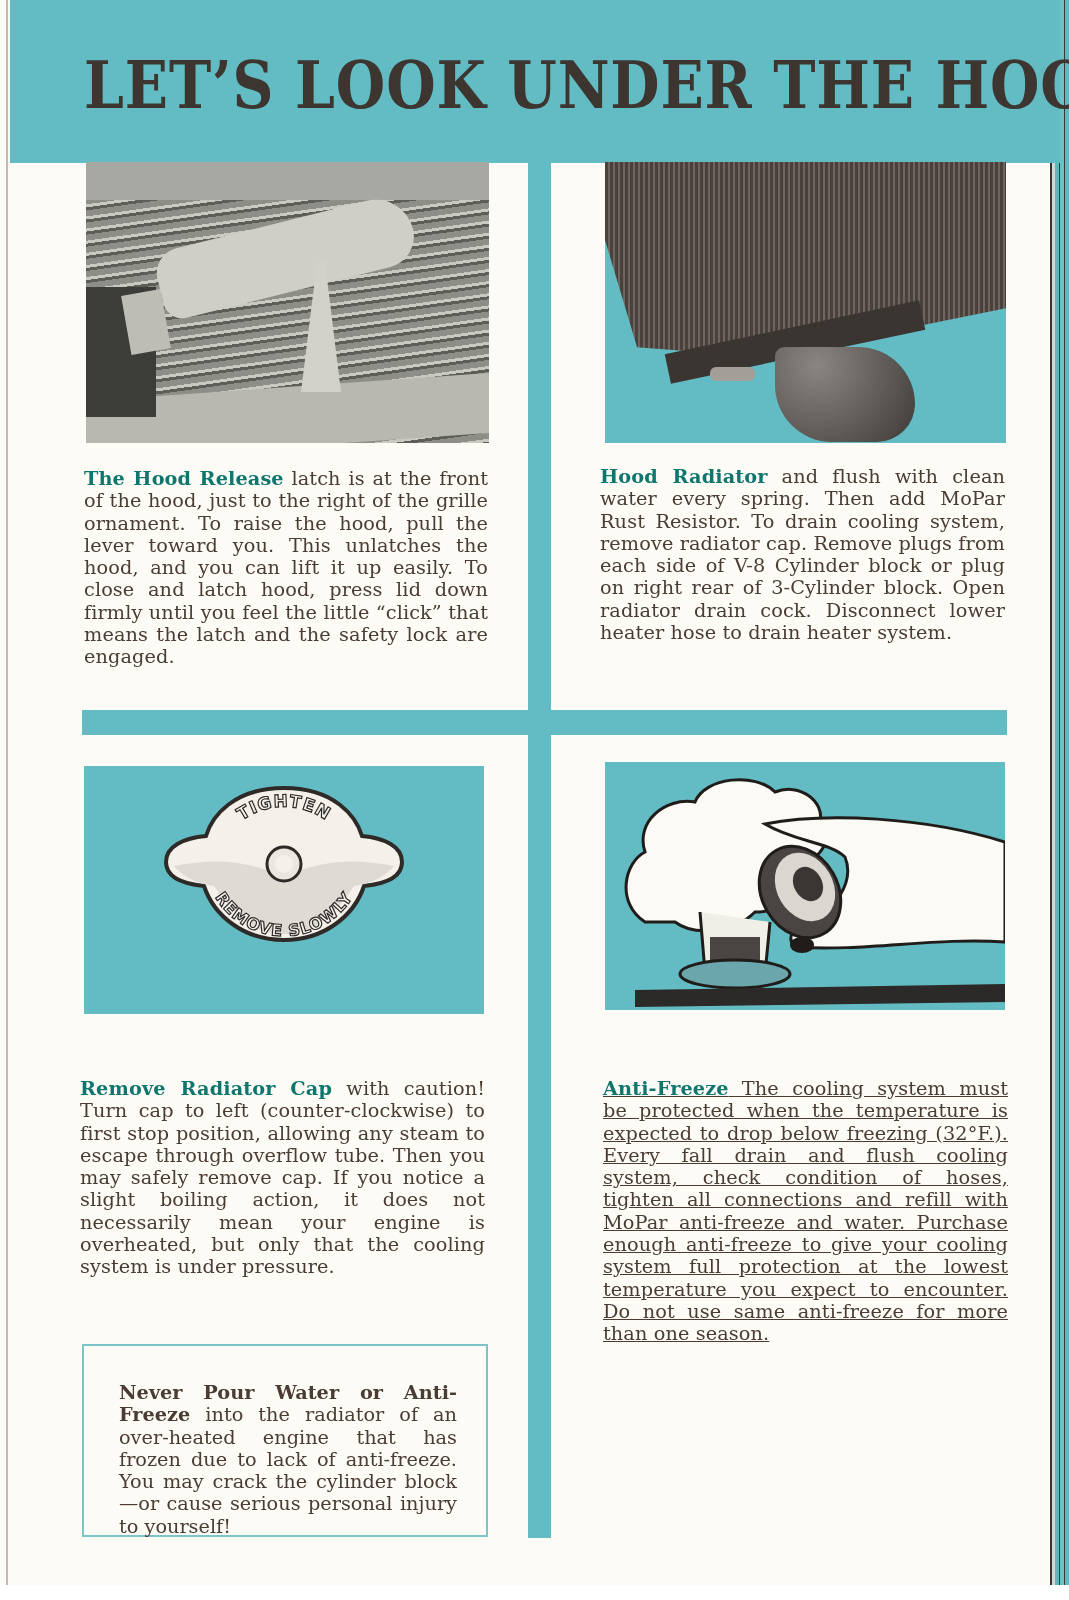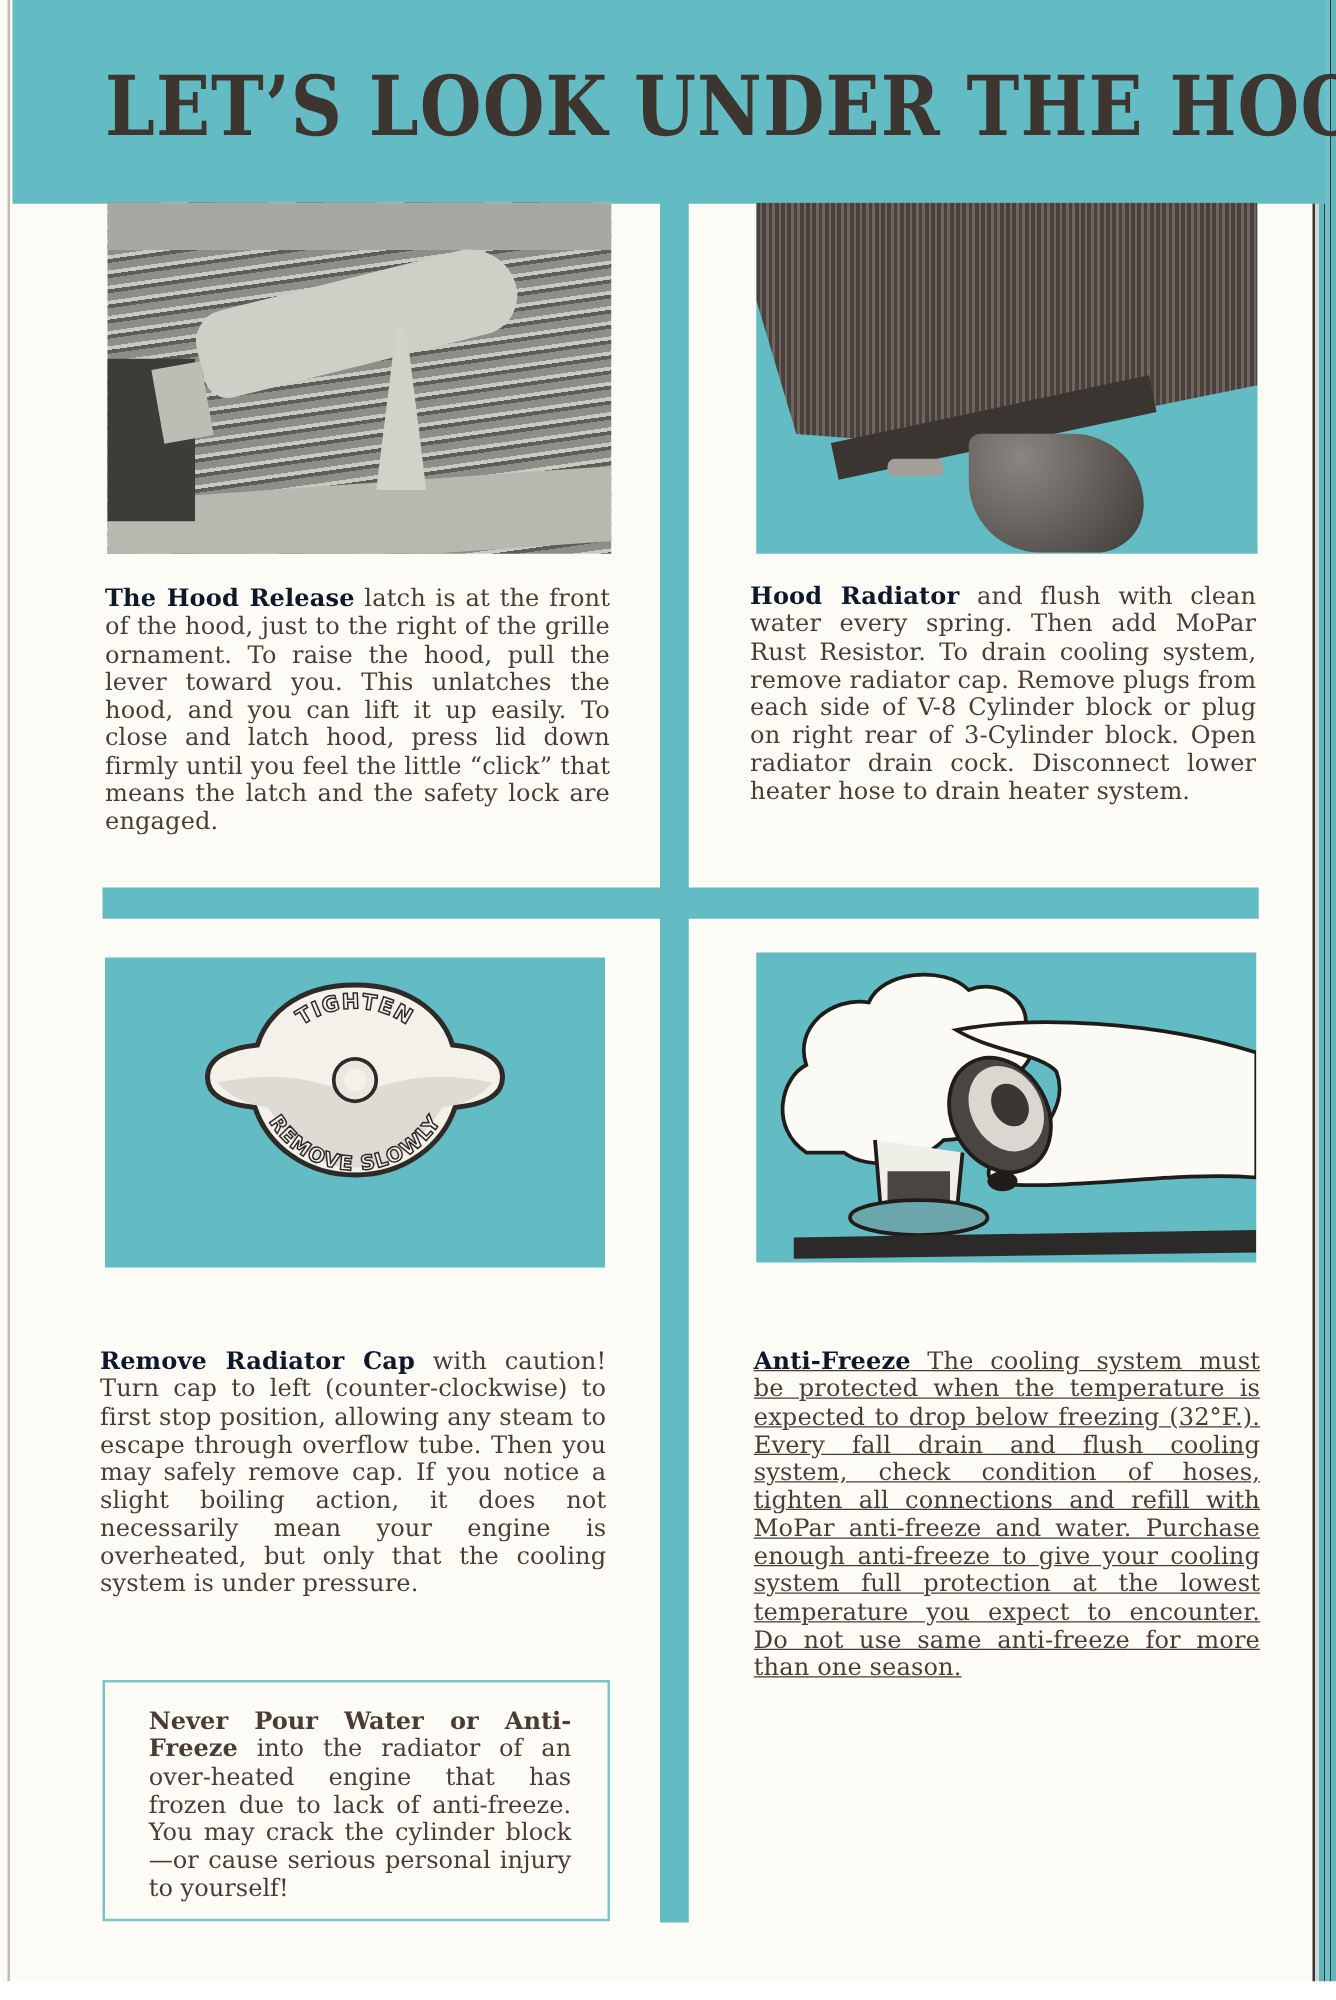--- a/index.html
+++ b/index.html
@@ -35,30 +35,30 @@
     .photo-radiator .hose { position: absolute; left: 170px; top: 185px; width: 140px; height: 95px; background: radial-gradient(circle at 30% 20%, #8a8580, #3e3a37); border-radius: 10px 60px 40px 60px; }
     .photo-radiator .cock { position: absolute; left: 105px; top: 205px; width: 45px; height: 14px; background: #a39e98; border-radius: 6px; }
 
     .illus { position: absolute; background: #63bcc3; overflow: hidden; }
     .illus-cap { left: 84px; top: 766px; width: 400px; height: 248px; }
     .illus-antifreeze { left: 605px; top: 762px; width: 400px; height: 248px; }
 
     .cap-svg, .af-svg { position: absolute; left: 0; top: 0; }
 
     .text-block { position: absolute; font-size: 19.3px; line-height: 22.3px; text-align: justify; color: #4a3c33; letter-spacing: 0.1px; }
-    .text-block b { font-weight: bold; color: #0f172a; }
+    .text-block b { font-weight: bold; color: #0f766e; }
     .tb-hood { left: 84px; top: 468px; width: 404px; }
     .tb-drain { left: 600px; top: 466px; width: 405px; }
     .tb-cap { left: 80px; top: 1078px; width: 405px; }
     .tb-anti { left: 603px; top: 1078px; width: 405px; text-decoration: underline; }
 
     .note-box { position: absolute; border: 2px solid #7cc4c9; background: #fcfbf6; }
     .nb-left { left: 82px; top: 1344px; width: 406px; height: 193px; }
     .nb-right { left: 600px; top: 1342px; width: 404px; height: 193px; }
-    .nb-left .inner { position: absolute; left: 35px; top: 20px; width: 338px; }
+    .nb-left .inner { position: absolute; left: 35px; top: 36px; width: 338px; }
     .nb-right .inner { position: absolute; left: 36px; top: 24px; width: 340px; text-align: left; }
     .inner p { font-size: 19.3px; line-height: 22.3px; text-align: justify; }
     .nb-right .inner p { text-align: left; }
   </style>
 </head>
 <body>
 
 <div class="page">
   <div class="left-edge"></div>
   <div class="right-binding"></div>

